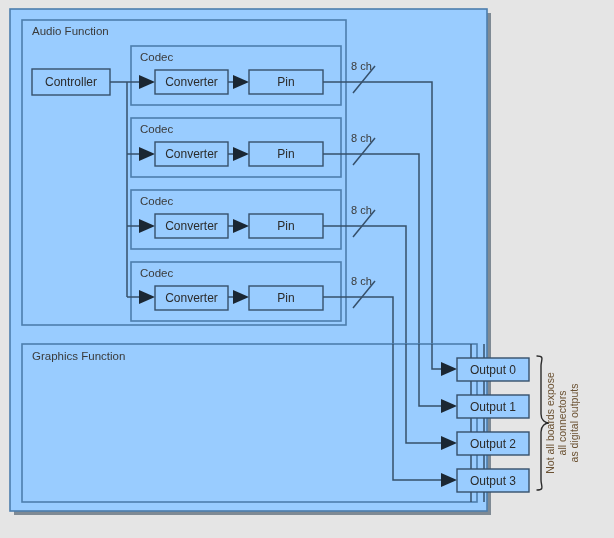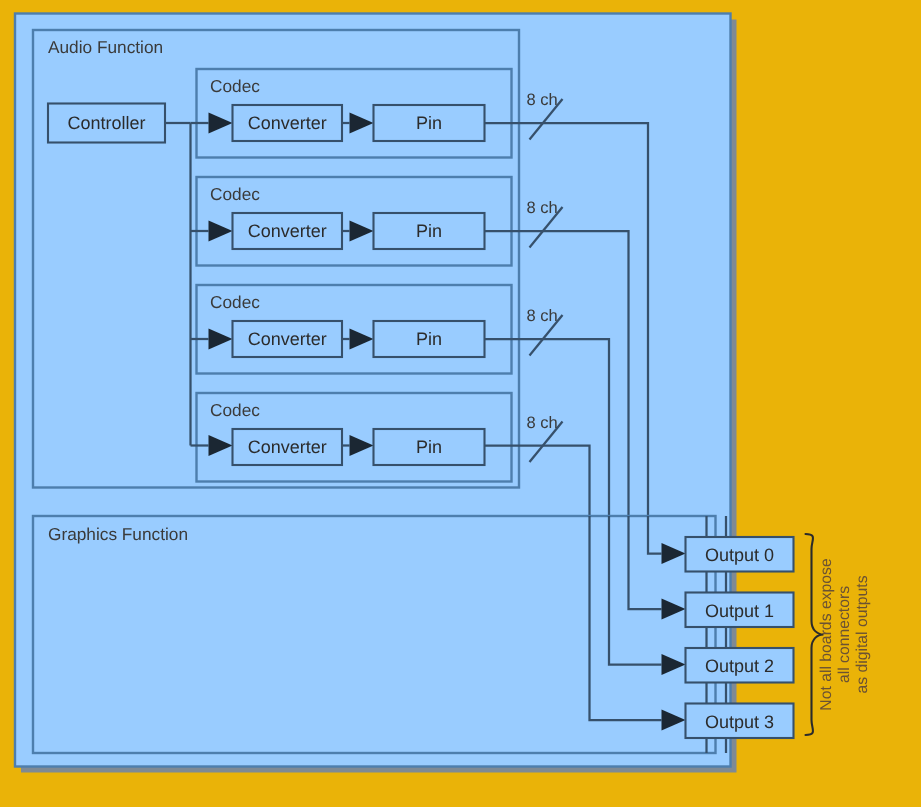--- a/index.html
+++ b/index.html
@@ -7,21 +7,21 @@
     padding: 0;
     background: #ffffff;
   }
   body {
     font-family: "Liberation Sans", sans-serif;
   }
   #stage {
     position: relative;
     width: 614px;
     height: 538px;
-    background: #eab308;
+    background: #e5e5e5;
     overflow: hidden;
   }
   svg#diagram {
     position: absolute;
     left: 0;
     top: 0;
     width: 614px;
     height: 538px;
     display: block;
   }

